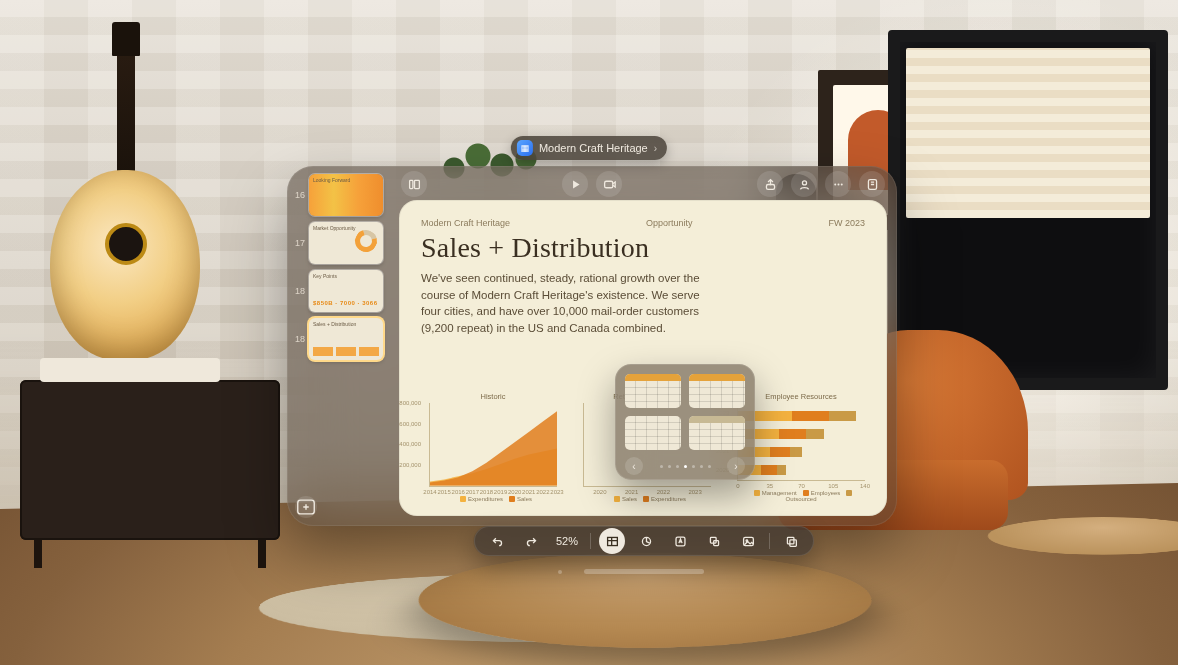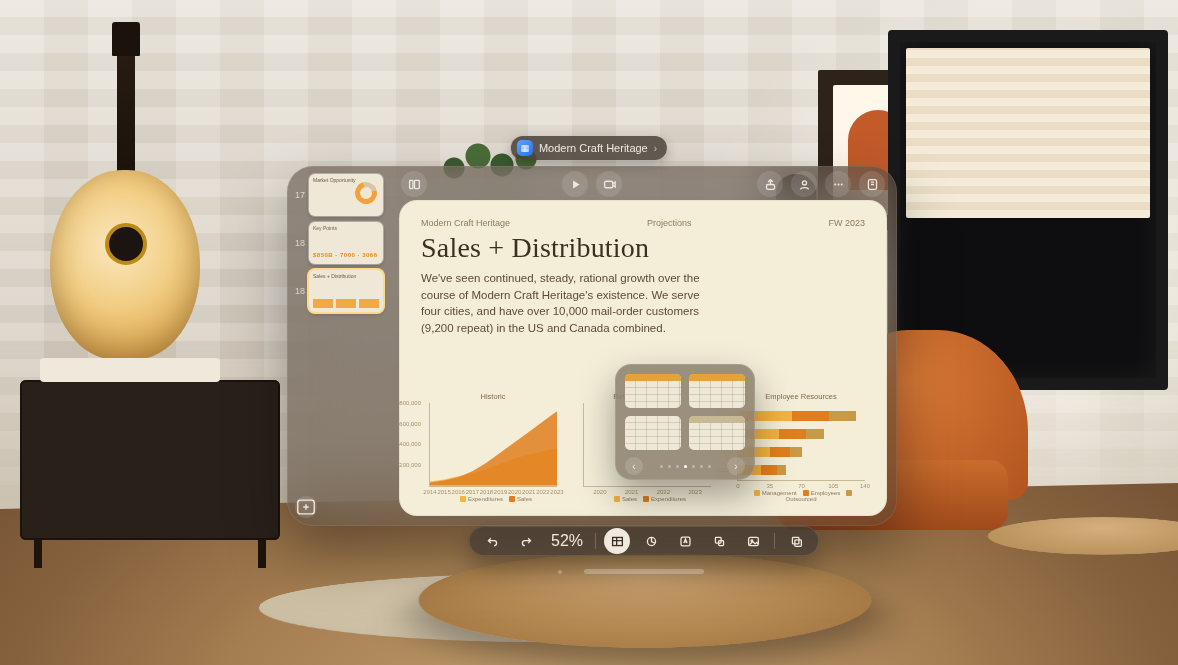--- a/index.html
+++ b/index.html
@@ -228,21 +228,21 @@
     height:30px; padding:0 10px; border-radius:15px;
     background: rgba(72,62,52,0.78); backdrop-filter: blur(20px);
     display:flex; align-items:center; gap:8px; color:#efe9df;
     box-shadow: 0 10px 24px rgba(0,0,0,0.3), inset 0 0 0 1px rgba(255,255,255,0.1);
   }
   .format-bar .fbtn {
     width:26px;height:26px;border-radius:13px;display:flex;align-items:center;justify-content:center;font-size:12px;
   }
   .format-bar .fbtn.active{background:#efe9df;color:#3a2f21;}
   .format-bar .sep{width:1px;height:16px;background:rgba(255,255,255,.2);}
-  .format-bar .zoom{font-size:16px;padding:0 4px;}
+  .format-bar .zoom{font-size:11px;padding:0 4px;}
   .format-bar svg{width:13px;height:13px;fill:none;stroke:currentColor;stroke-width:1.6;}
 
   .window-handle {
     position:absolute; left:50%; bottom:-48px; transform:translateX(-50%);
     width:120px; height:5px; border-radius:3px; background:rgba(255,255,255,.25);
   }
   .window-handle::before{
     content:""; position:absolute; left:-26px; top:1px; width:4px; height:4px; border-radius:50%; background:rgba(255,255,255,.25);
   }
 
@@ -278,20 +278,26 @@
 <div class="title-pill">
   <span class="badge">▦</span>
   <span>Modern Craft Heritage</span>
   <span class="chev">›</span>
 </div>
 
 <div class="app">
 
   <div class="sidebar">
     <div class="thumb-row">
+      <span class="num">16</span>
+      <div class="thumb thumb16">
+          <span class="t-title">Looking Forward</span>
+        </div>
+    </div>
+    <div class="thumb-row">
       <span class="num">17</span>
       <div class="thumb thumb17">
           <span class="t-title">Market Opportunity</span>
           <div class="donut"></div>
         </div>
     </div>
     <div class="thumb-row">
       <span class="num">18</span>
       <div class="thumb thumb18">
           <span class="t-title">Key Points</span>
@@ -365,21 +371,21 @@
               <rect x="3" y="2" width="10" height="12" rx="2"></rect>
               <path d="M6 5h4M6 8h4"></path>
             </svg>
           </div>
       </div>
     </div>
 
     <div class="canvas">
       <div class="crumbs">
         <span>Modern Craft Heritage</span>
-        <span class="mid">Projections</span>
+        <span class="mid">Opportunity</span>
         <span>FW 2023</span>
       </div>
       <h1>Sales + Distribution</h1>
       <p>We've seen continued, steady, rational growth over the course of Modern Craft Heritage's existence. We serve four cities, and have over 10,000 mail-order customers (9,200 repeat) in the US and Canada combined.</p>
 
       <div class="charts">
 
         <div class="chart">
           <div class="ct">Historic</div>
           <div class="plot area1" id="plot1">

